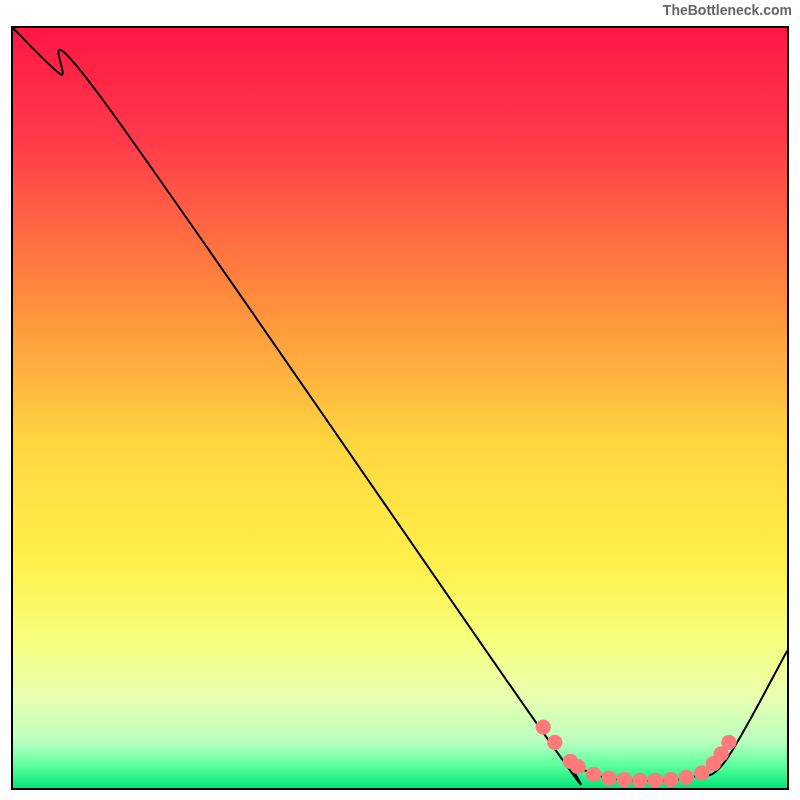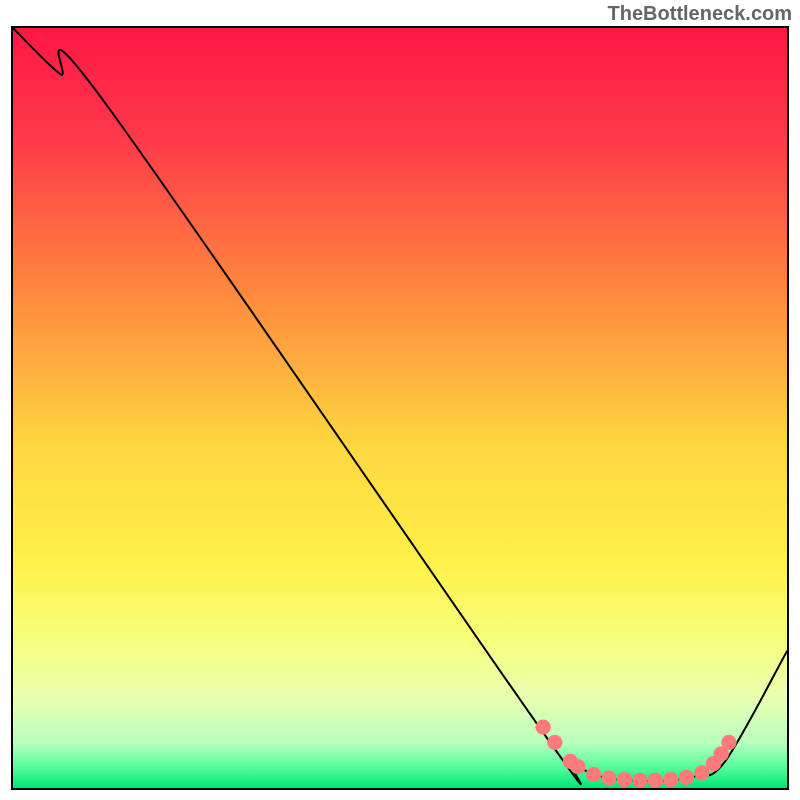--- a/index.html
+++ b/index.html
@@ -13,21 +13,21 @@
   }
   .container {
     position: relative;
     width: 800px;
     height: 800px;
   }
   .watermark {
     position: absolute;
     top: 2px;
     right: 8px;
-    font-size: 20px;
+    font-size: 14px;
     font-weight: bold;
     color: #666;
     z-index: 10;
   }
   .chart-frame {
     position: absolute;
     left: 11px;
     top: 26px;
     width: 778px;
     height: 764px;

